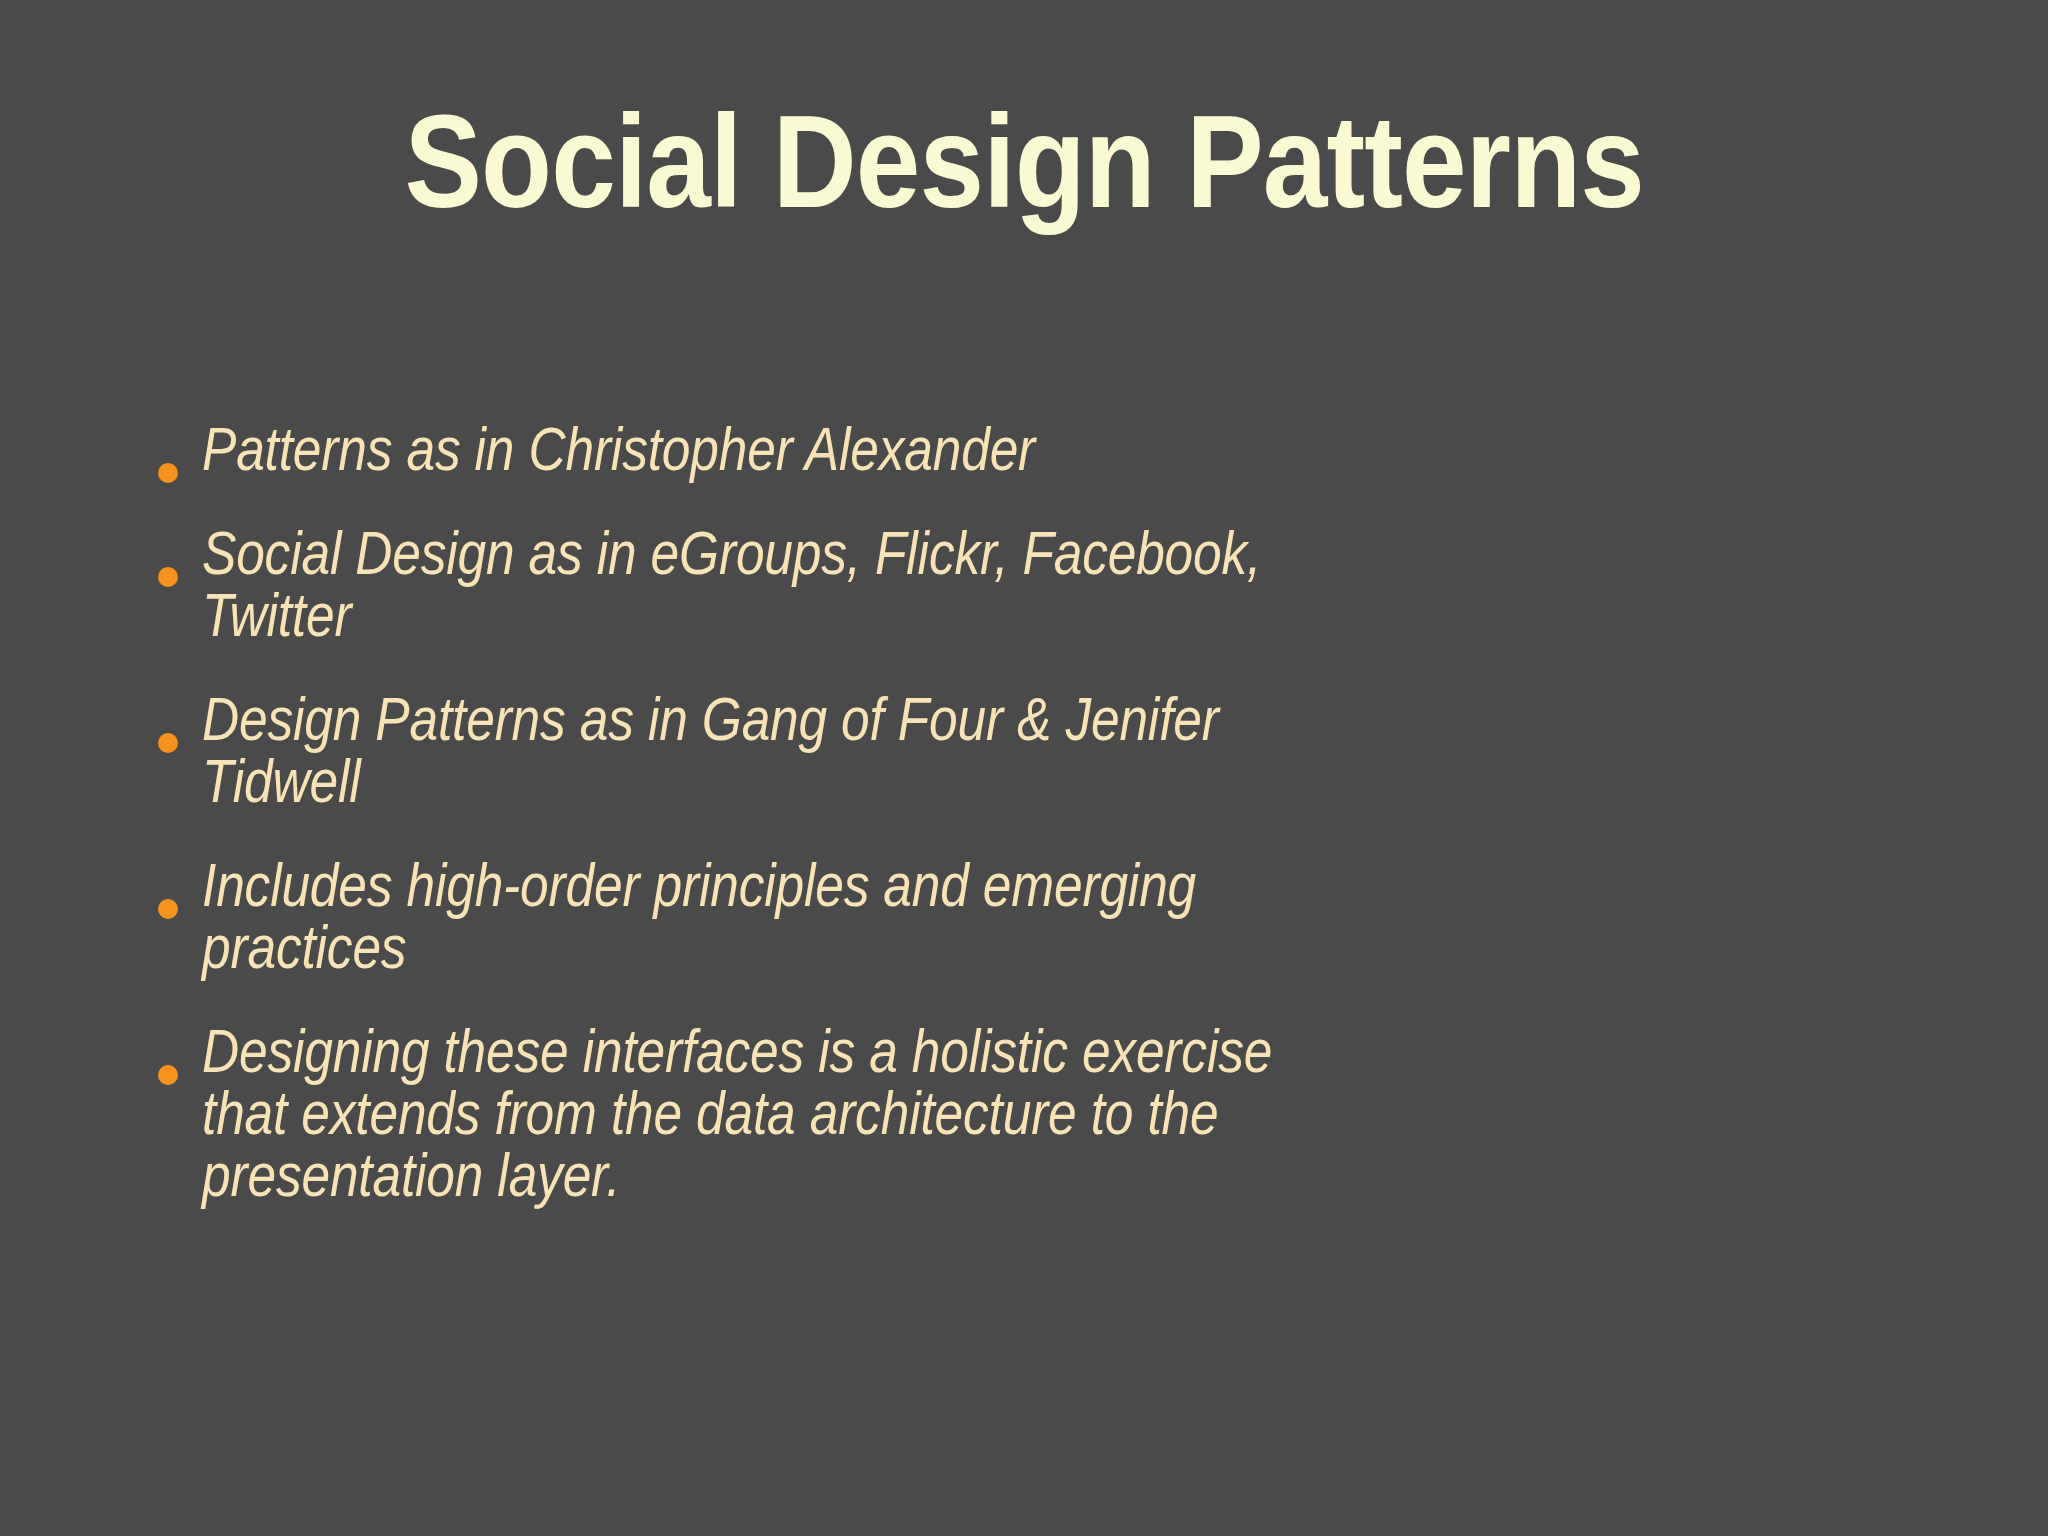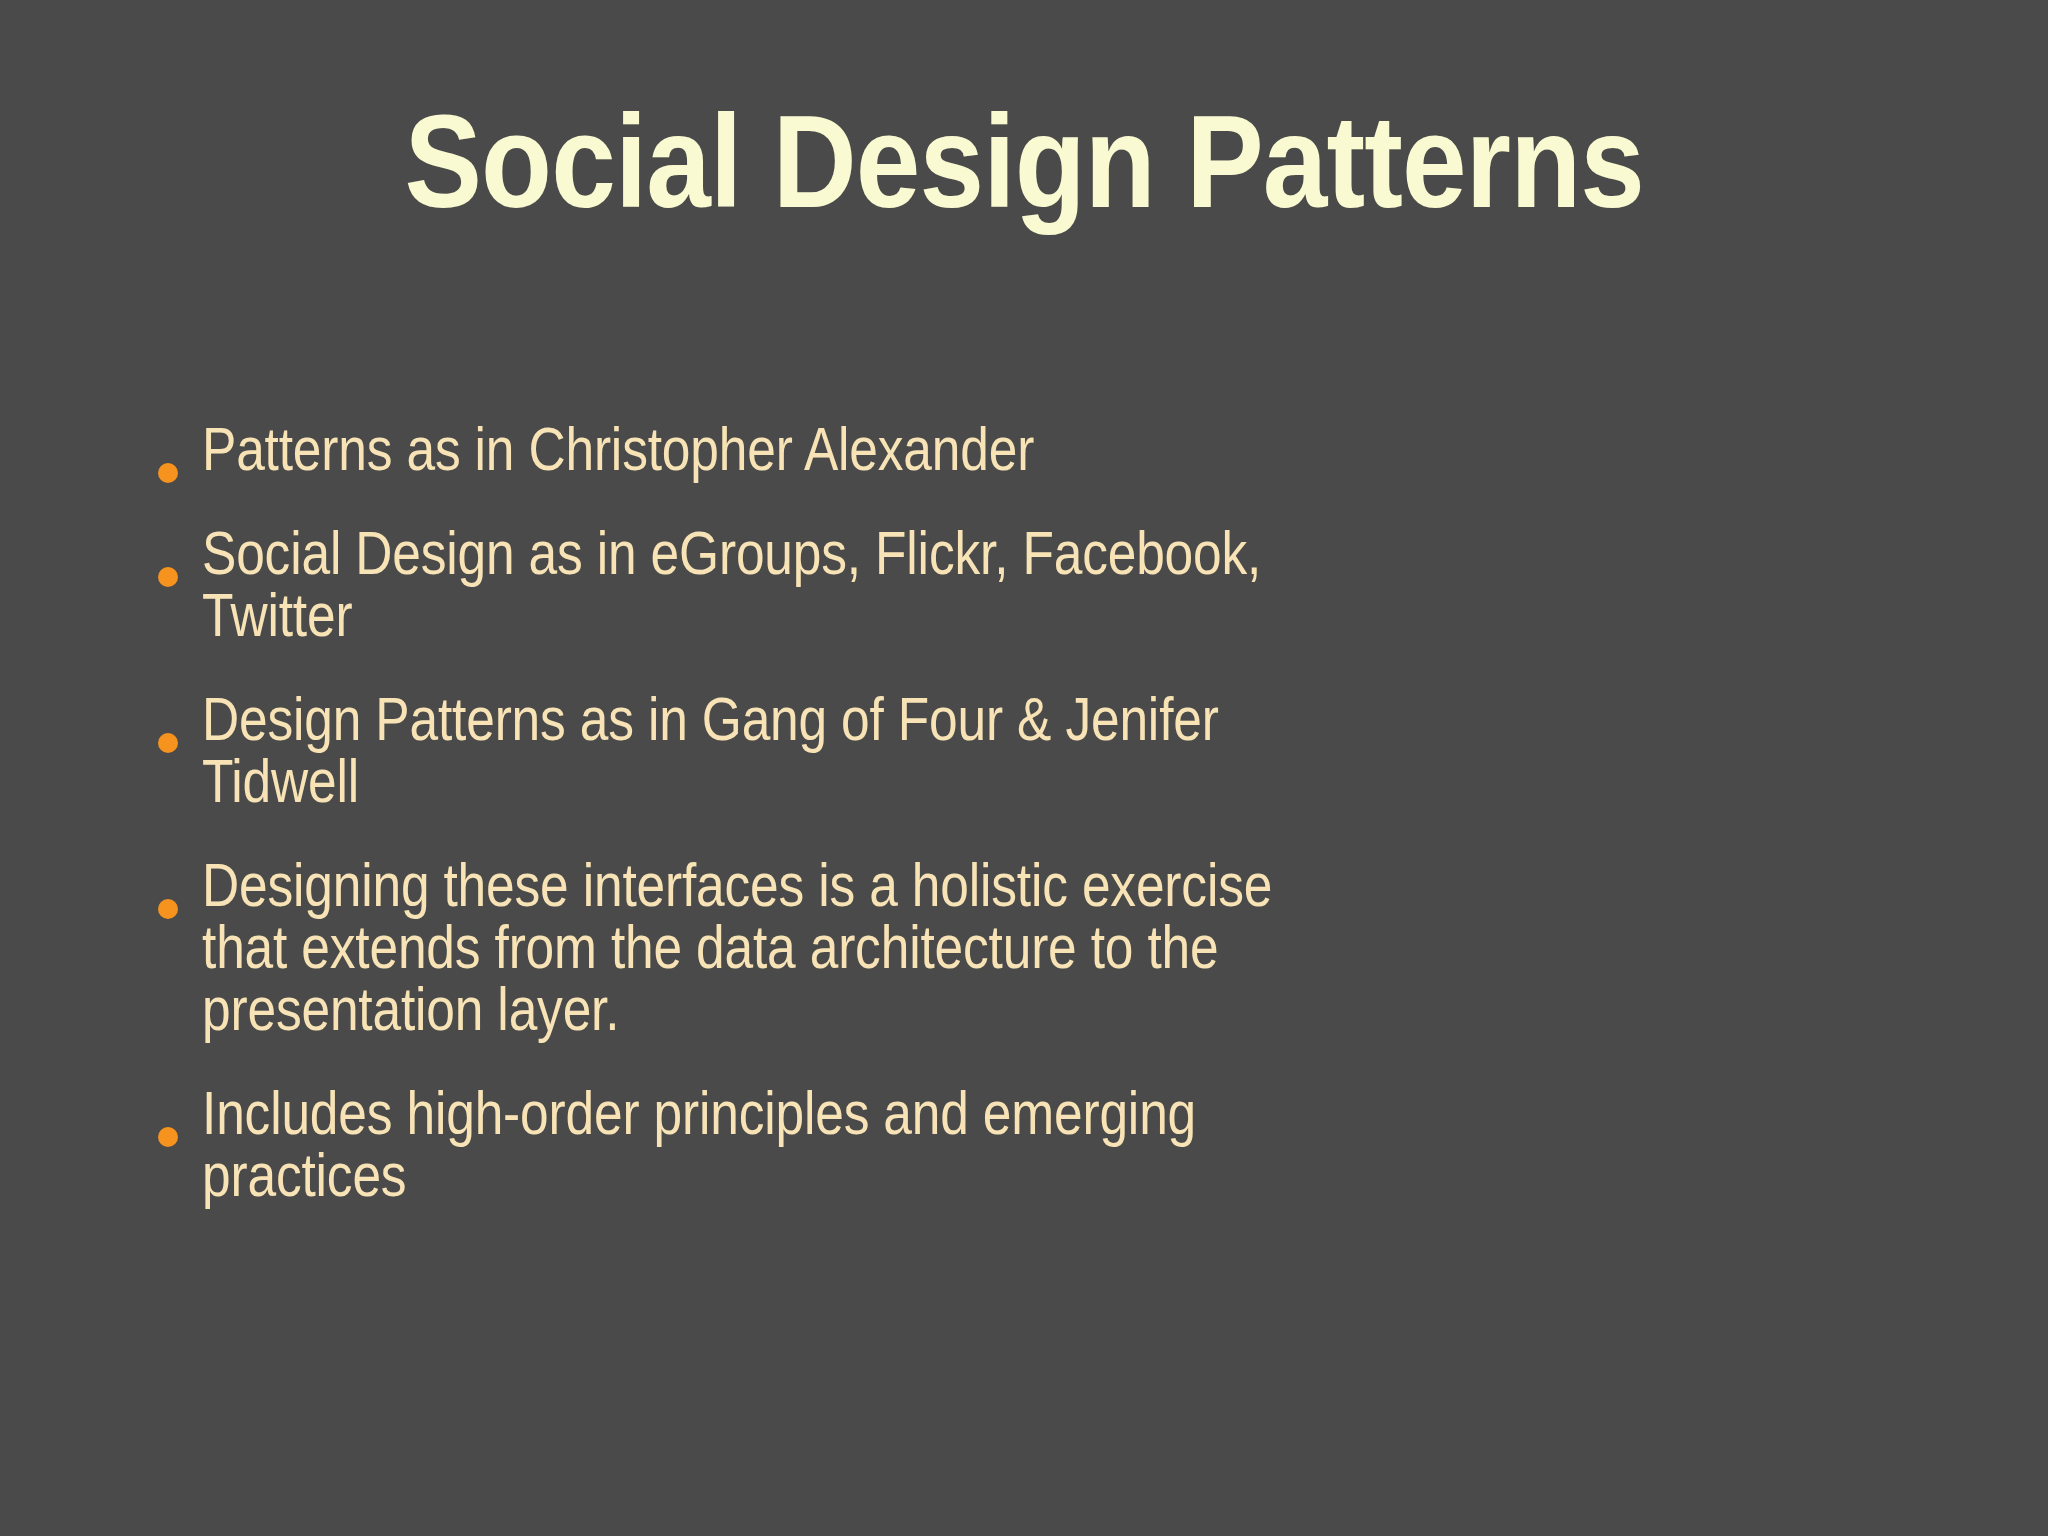--- a/index.html
+++ b/index.html
@@ -44,20 +44,21 @@
   .body-block {
     position: absolute;
     left: 150px;
     top: 418px;
     width: 1760px;
   }
   .bullet-item {
     position: relative;
     padding-left: 52px;
     margin-bottom: 42px;
+    font-style: italic;
   }
   .bullet-item:last-child {
     margin-bottom: 0;
   }
   .bullet-dot {
     position: absolute;
     left: 8px;
     top: 45px;
     width: 20px;
     height: 20px;
@@ -111,28 +112,28 @@
       <span class="bullet-dot"></span>
       <span class="bullet-text">
         <span class="ln">Design Patterns as in Gang of Four &amp; Jenifer</span>
         <span class="ln">Tidwell</span>
       </span>
     </div>
 
     <div class="bullet-item">
       <span class="bullet-dot"></span>
       <span class="bullet-text">
-        <span class="ln">Designing these interfaces is a holistic exercise</span>
-        <span class="ln">that extends from the data architecture to the</span>
-        <span class="ln">presentation layer.</span>
+        <span class="ln">Includes high-order principles and emerging</span>
+        <span class="ln">practices</span>
       </span>
     </div>
 
     <div class="bullet-item">
       <span class="bullet-dot"></span>
       <span class="bullet-text">
-        <span class="ln">Includes high-order principles and emerging</span>
-        <span class="ln">practices</span>
+        <span class="ln">Designing these interfaces is a holistic exercise</span>
+        <span class="ln">that extends from the data architecture to the</span>
+        <span class="ln">presentation layer.</span>
       </span>
     </div>
 
   </div>
 </div>
 
 </body></html>

